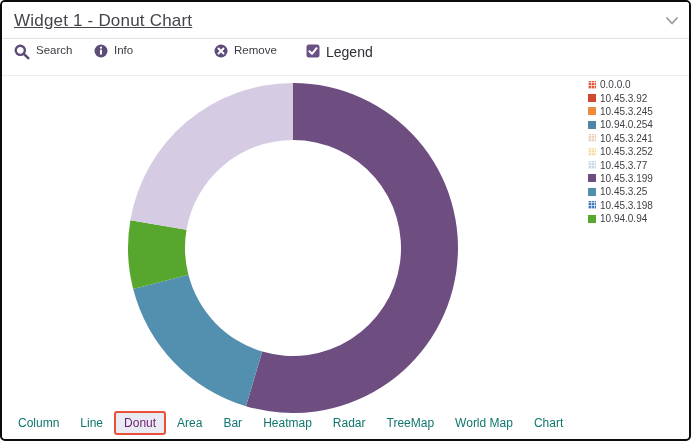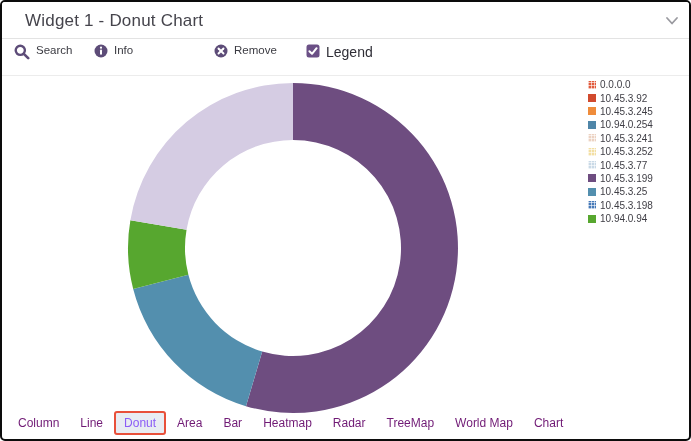--- a/index.html
+++ b/index.html
@@ -9,21 +9,21 @@
     --selected_tab_bg:#e8ecf2;
   }
   *{box-sizing:border-box;margin:0;padding:0;}
   html,body{background:#fff;font-family:"Liberation Sans",sans-serif;}
   .screen{
     position:relative;width:691px;height:441px;
     border:2px solid #0c0c0c;border-radius:5px;overflow:hidden;background:#fff;
   }
   
   .header{position:absolute;left:0;top:0;width:100%;height:37px;border-bottom:1px solid #e3e3e3;background:#fff;}
-  .title{position:absolute;left:23px;top:0;line-height:37px;font-size:17px;color:#45444c;letter-spacing:.2px;}
+  .title{position:absolute;left:12px;top:0;line-height:37px;font-size:17px;color:#45444c;letter-spacing:.2px;text-decoration:underline;}
   .collapse-btn{position:absolute;right:10px;top:13px;width:14px;height:12px;cursor:pointer;}
   
   .toolbar{position:absolute;left:0;top:38px;width:100%;height:35px;background:#fff;}
   .tool{position:absolute;top:4px;height:35px;display:flex;align-items:flex-start;gap:6px;cursor:pointer;}
   .tool .lbl{font-size:11.5px;color:#3b3b42;}
   .tool-search{left:12px;} .tool-info{left:92px;} .tool-edit{left:155px;margin-top:41px;} .tool-remove{left:212px;}
   .tool-legend{left:304px;}
   .tool-legend .lbl{font-size:14px;color:#2f2e36;}
   
   .chart-area{position:absolute;left:0;top:73px;width:100%;height:331px;border-top:1px solid #ececec;background:#fff;}
@@ -33,23 +33,23 @@
   .legend-row{display:flex;align-items:center;gap:4px;height:13.4px;cursor:pointer;}
   .swatch{width:8px;height:8px;flex:0 0 8px;}
   .swatch.patterned{
     background-image:
       repeating-linear-gradient(0deg, rgba(255,255,255,.6) 0 1px, transparent 1px 3px),
       repeating-linear-gradient(90deg, rgba(255,255,255,.6) 0 1px, transparent 1px 3px);
   }
   .legend-label{font-size:10px;color:#3f3e45;white-space:nowrap;}
   
   .tabbar{position:absolute;left:0;top:404px;width:100%;height:33px;display:flex;align-items:center;gap:21px;padding-left:16px;background:transparent;}
-  .tab{font-size:12px;color:#701a75;white-space:nowrap;cursor:pointer;}
+  .tab{font-size:12px;color:#0f766e;white-space:nowrap;cursor:pointer;}
   .tab.active{
-    color:#8b5cf6;background:var(--selected_tab_bg);
+    color:#701a75;background:var(--selected_tab_bg);
     border:2px solid var(--selected_tab_border);border-radius:3px;
     padding:3px 8px;margin:-5px -10px;
   }
   svg{display:block;}
 </style>
 </head>
 <body>
 
 <div class="screen">
 

